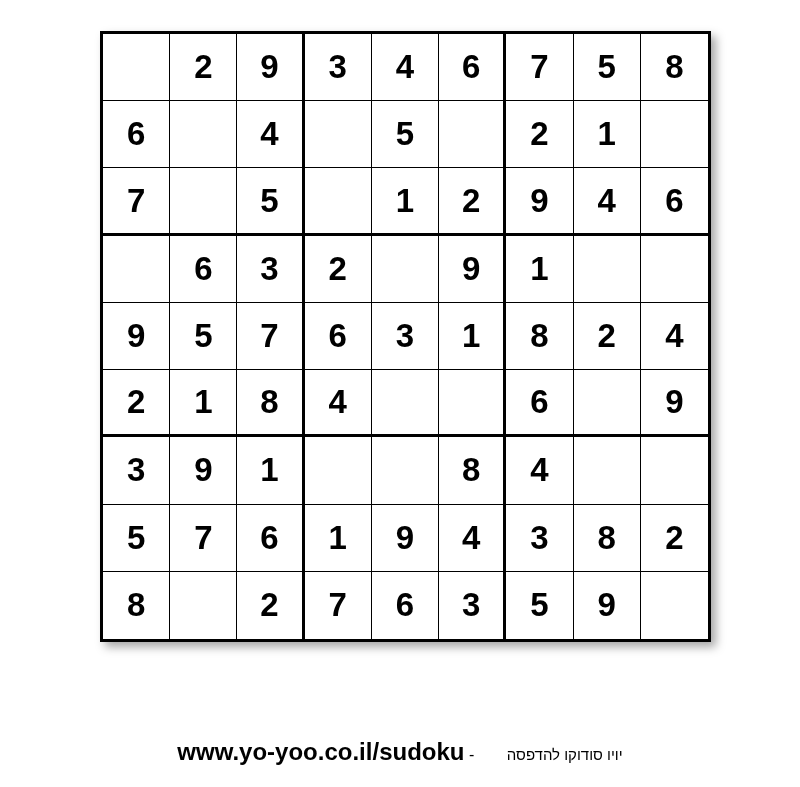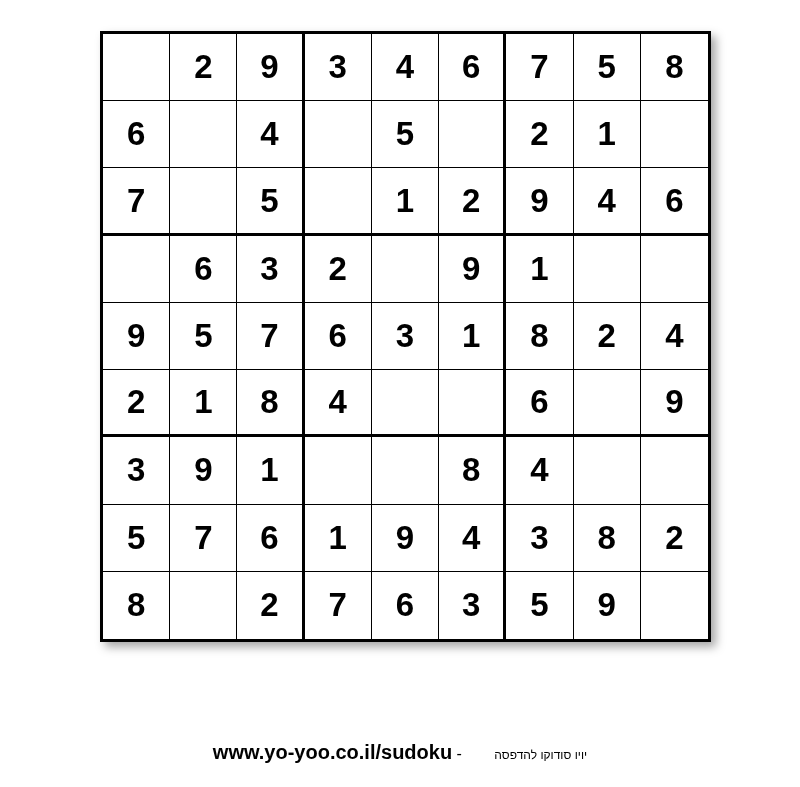--- a/index.html
+++ b/index.html
@@ -50,29 +50,29 @@
     left: 0;
     top: 740px;
     width: 800px;
     text-align: center;
     white-space: nowrap;
     color: #000000;
     line-height: 24px;
   }
   .footer .url {
     font-weight: bold;
-    font-size: 20px;
+    font-size: 24px;
   }
   .footer .sep {
     font-weight: normal;
     font-size: 16px;
   }
   .footer .heb {
     font-weight: normal;
-    font-size: 12px;
+    font-size: 15px;
     unicode-bidi: embed;
     margin-left: 28px;
   }
 </style>
 </head>
 <body>
 
 <div class="page">
 
   <div class="sudoku">

